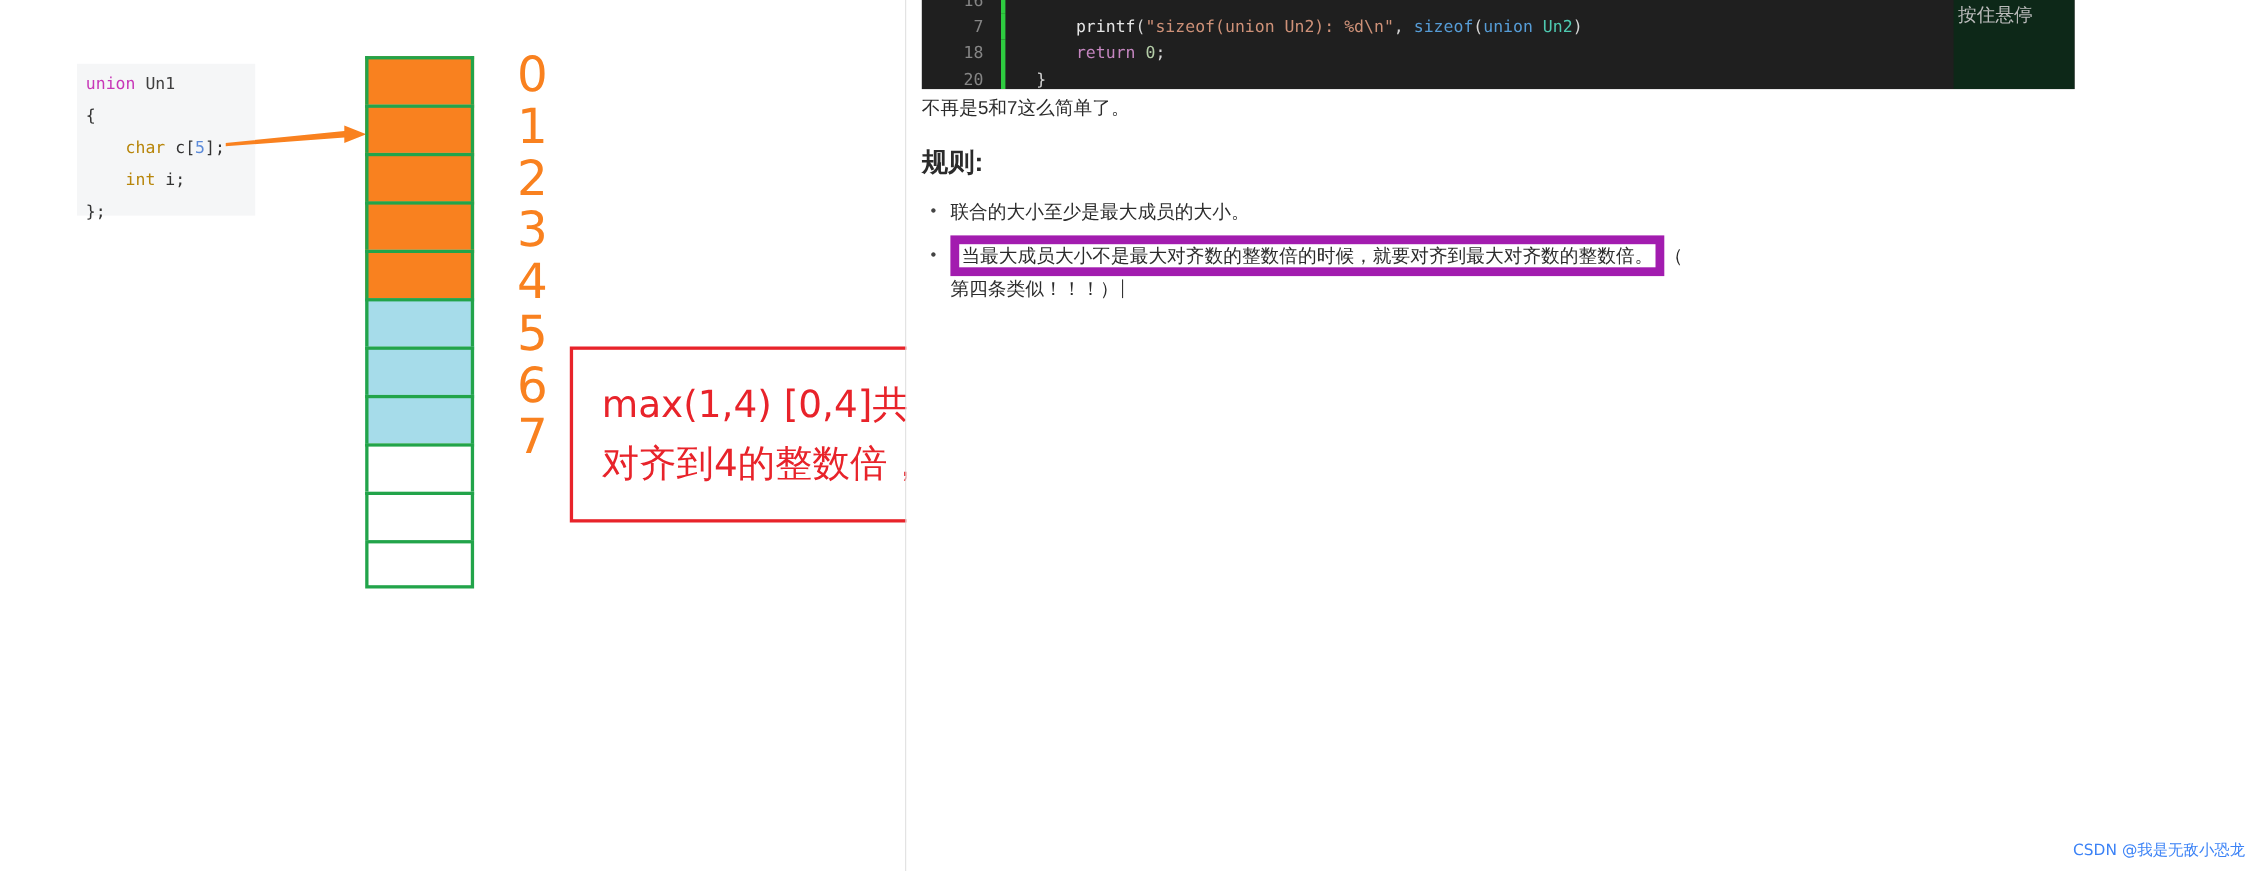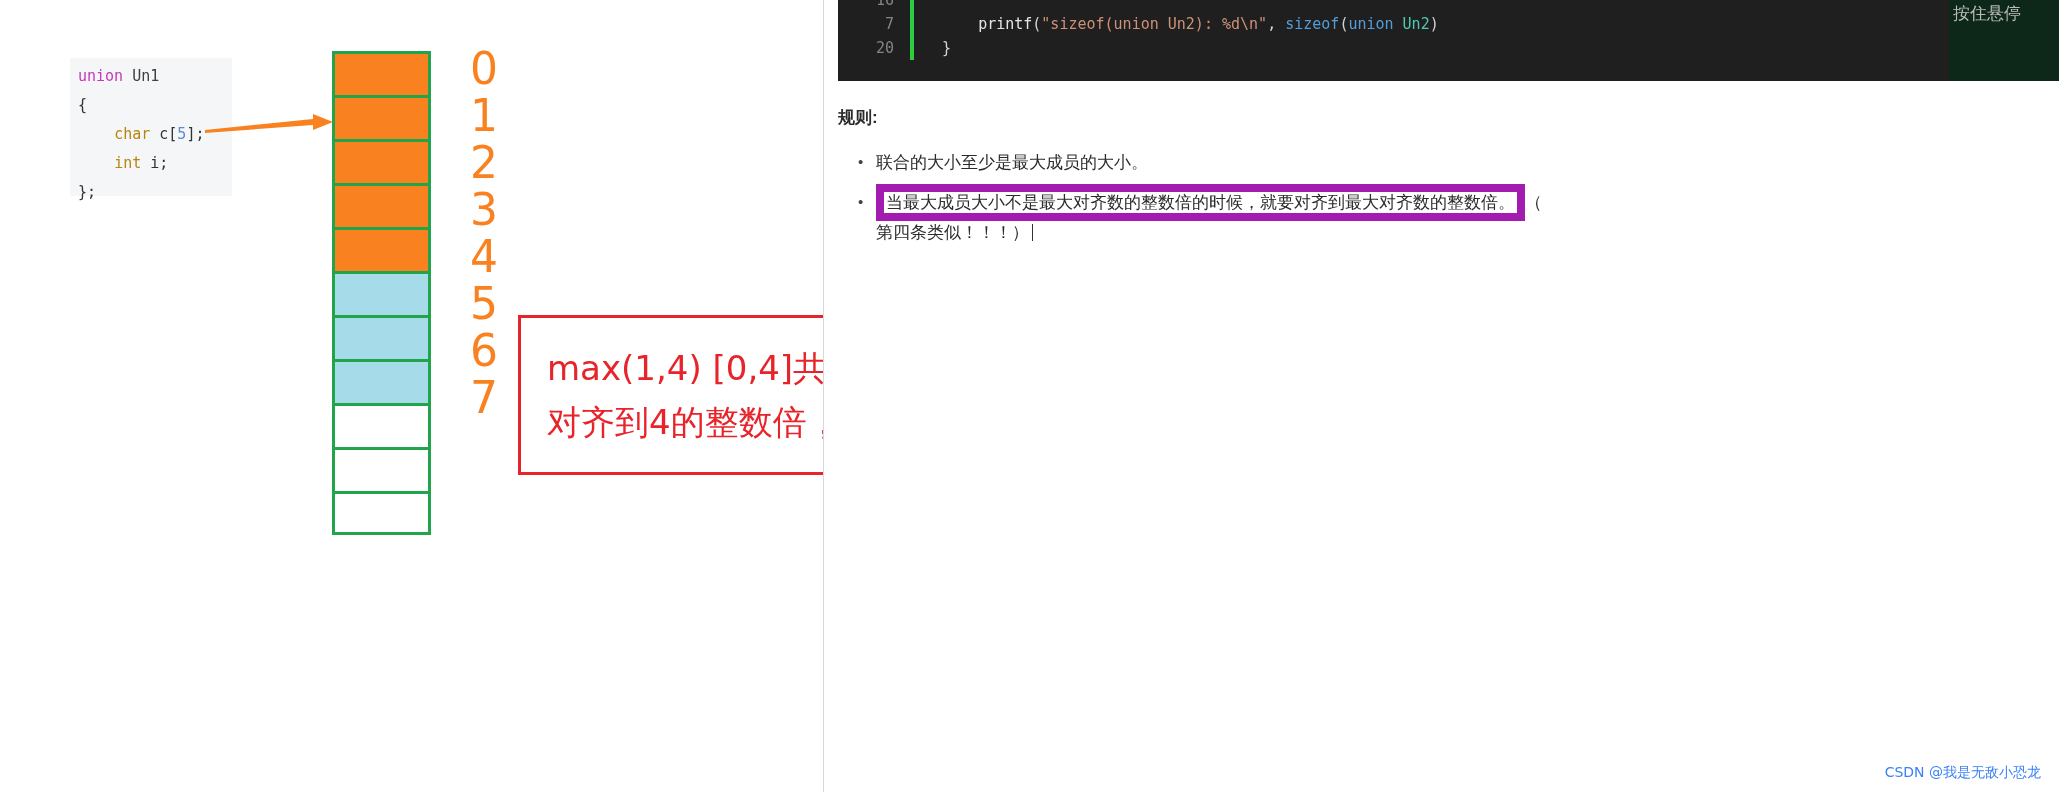--- a/index.html
+++ b/index.html
@@ -63,21 +63,21 @@
     color:#e8232a;font-size:34px;line-height:54px;
     font-family:"DejaVu Sans","Liberation Sans",sans-serif;
     white-space:nowrap;
   }
 
   
   #right-panel{position:absolute;left:824px;top:0;width:1235px;height:792px;background:#fff;}
 
   
   #editor{
-    position:absolute;left:14px;top:0;width:1221px;height:81px;
+    position:absolute;left:14px;top:0;width:1048px;height:81px;
     background:#1f1f1f;overflow:hidden;
   }
   #editor-inner{position:absolute;left:0;top:-12px;width:1221px;}
   .ed-row{height:24px;display:flex;align-items:center;
     font-family:"DejaVu Sans Mono","Liberation Mono",monospace;font-size:15px;}
   .ed-gutter{width:72px;text-align:right;padding-right:16px;color:#858585;box-sizing:border-box;}
   .ed-bar{width:4px;height:24px;background:#2ecc40;}
   .ed-ind{width:28px;}
   .ed-code{white-space:pre;color:#d4d4d4;}
   .tk-fn{color:#e5e5e5;}
@@ -89,22 +89,22 @@
   .tk-p{color:#d4d4d4;}
   #editor-right{
     position:absolute;right:0;top:0;width:110px;height:81px;background:#0d2818;
     color:#bbb;font-size:17px;padding:2px 4px;box-sizing:border-box;overflow:hidden;
     font-family:"DejaVu Sans","Liberation Sans",sans-serif;
   }
 
   
   #doc{position:absolute;left:14px;top:84px;width:1221px;color:#2b2b2b;}
   .doc-p{font-size:17px;line-height:30px;margin:0 0 14px 0;}
-  .doc-h{font-size:17px;font-weight:bold;line-height:32px;margin:18px 0 14px 0;}
-  .doc-ul{margin:12px;padding:0;list-style:none;}
+  .doc-h{font-size:24px;font-weight:bold;line-height:32px;margin:18px 0 14px 0;}
+  .doc-ul{margin:0;padding:0;list-style:none;}
   .doc-li{font-size:17px;line-height:30px;margin:0 0 10px 0;position:relative;padding-left:26px;}
   .doc-li::before{content:"•";position:absolute;left:8px;top:-1px;color:#444;font-size:15px;}
   .hl-box{border:8px solid #a21caf;padding:1px 2px;display:inline;box-decoration-break:clone;-webkit-box-decoration-break:clone;}
   .caret{display:inline-block;width:1px;height:17px;background:#333;vertical-align:-3px;margin-left:3px;}
 
   
   #watermark{
     position:absolute;right:18px;bottom:10px;
     font-size:14px;color:#3b82f6;
     font-family:"DejaVu Sans","Liberation Sans",sans-serif;
@@ -170,30 +170,37 @@
           <div class="ed-ind"></div>
           <div class="ed-code"></div>
         </div>
         <div class="ed-row">
           <div class="ed-gutter">7</div>
           <div class="ed-bar"></div>
           <div class="ed-ind"></div>
           <div class="ed-code"><span class="tk-p">    </span><span class="tk-fn">printf</span><span class="tk-p">(</span><span class="tk-str">"sizeof(</span><span class="tk-str">union</span><span class="tk-str"> Un2): %d\n"</span><span class="tk-p">, </span><span class="tk-kw2">sizeof</span><span class="tk-p">(</span><span class="tk-kw2">union</span><span class="tk-p"> </span><span class="tk-type">Un2</span><span class="tk-p">)</span></div>
         </div>
         <div class="ed-row">
+          <div class="ed-gutter">18</div>
+          <div class="ed-bar"></div>
+          <div class="ed-ind"></div>
+          <div class="ed-code"><span class="tk-p">    </span><span class="tk-kw">return</span><span class="tk-p"> </span><span class="tk-num">0</span><span class="tk-p">;</span></div>
+        </div>
+        <div class="ed-row">
           <div class="ed-gutter">20</div>
           <div class="ed-bar"></div>
           <div class="ed-ind"></div>
           <div class="ed-code"><span class="tk-p">}</span></div>
         </div>
       </div>
     <div id="editor-right">按住悬停</div>
   </div>
 
   <div id="doc">
+    <p class="doc-p">不再是5和7这么简单了。</p>
     <div class="doc-h">规则:</div>
     <ul class="doc-ul">
       <li class="doc-li">
         <span>联合的大小至少是最大成员的大小。</span>
       </li>
       <li class="doc-li">
         <span class="hl-box">当最大成员大小不是最大对齐数的整数倍的时候，就要对齐到最大对齐数的整数倍。</span><span>（</span><br>
         <span>第四条类似！！！）</span><span class="caret"></span>
       </li>
     </ul>

